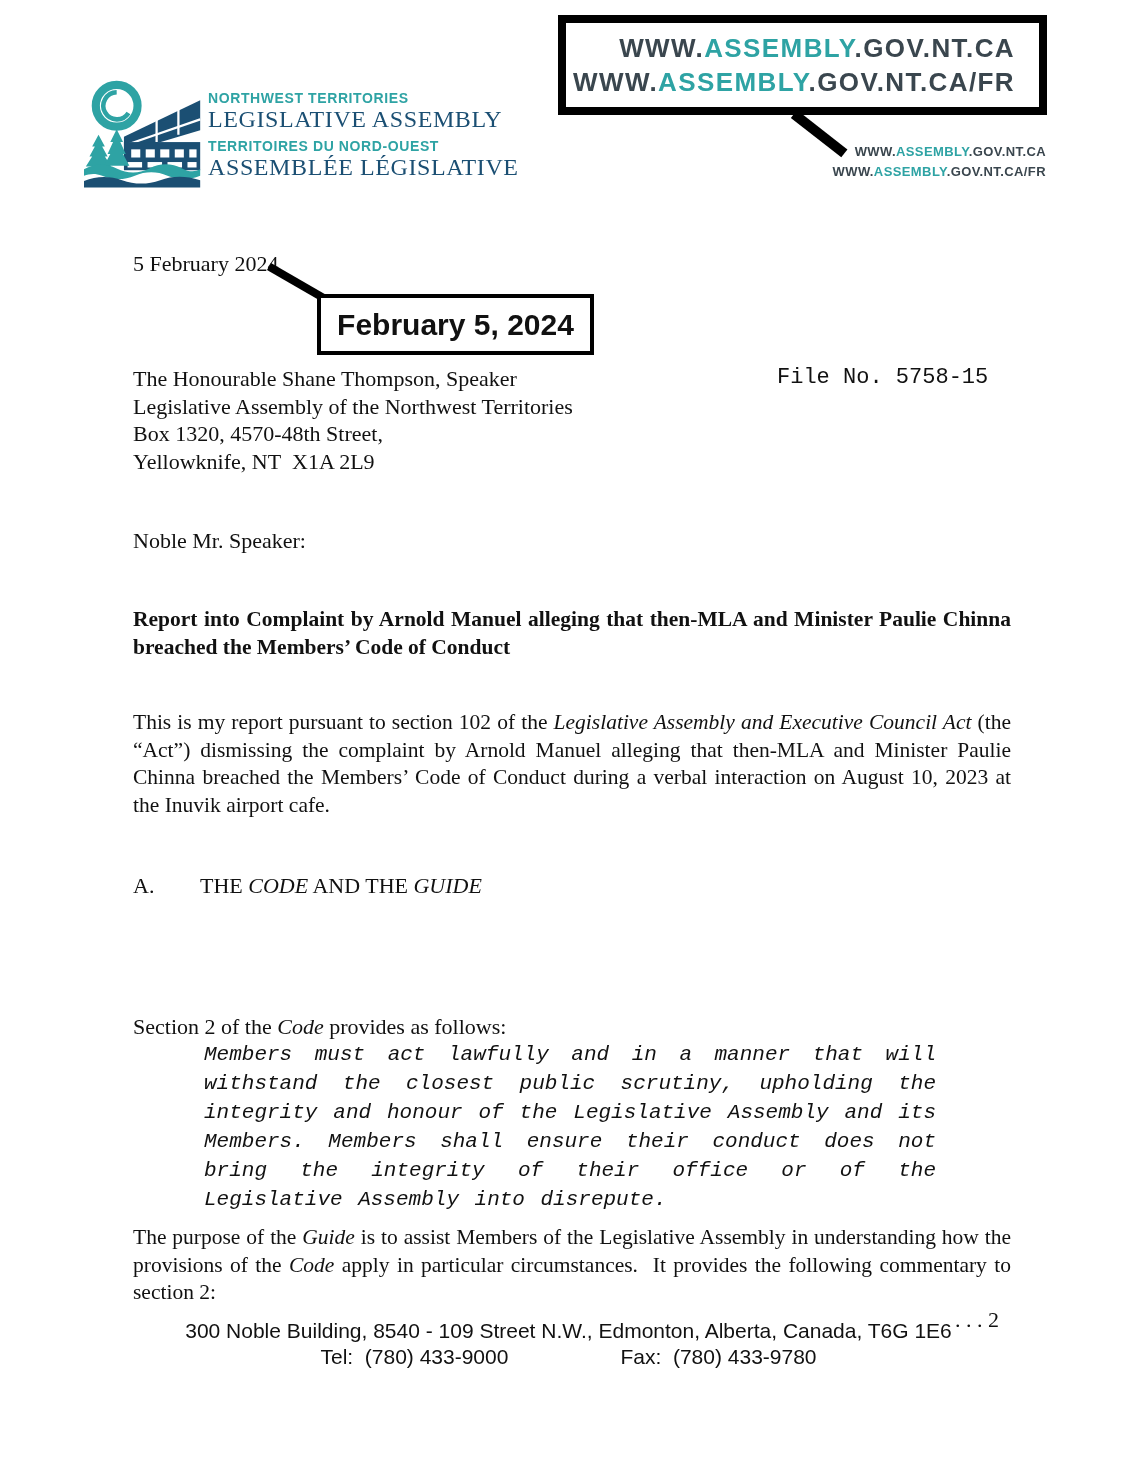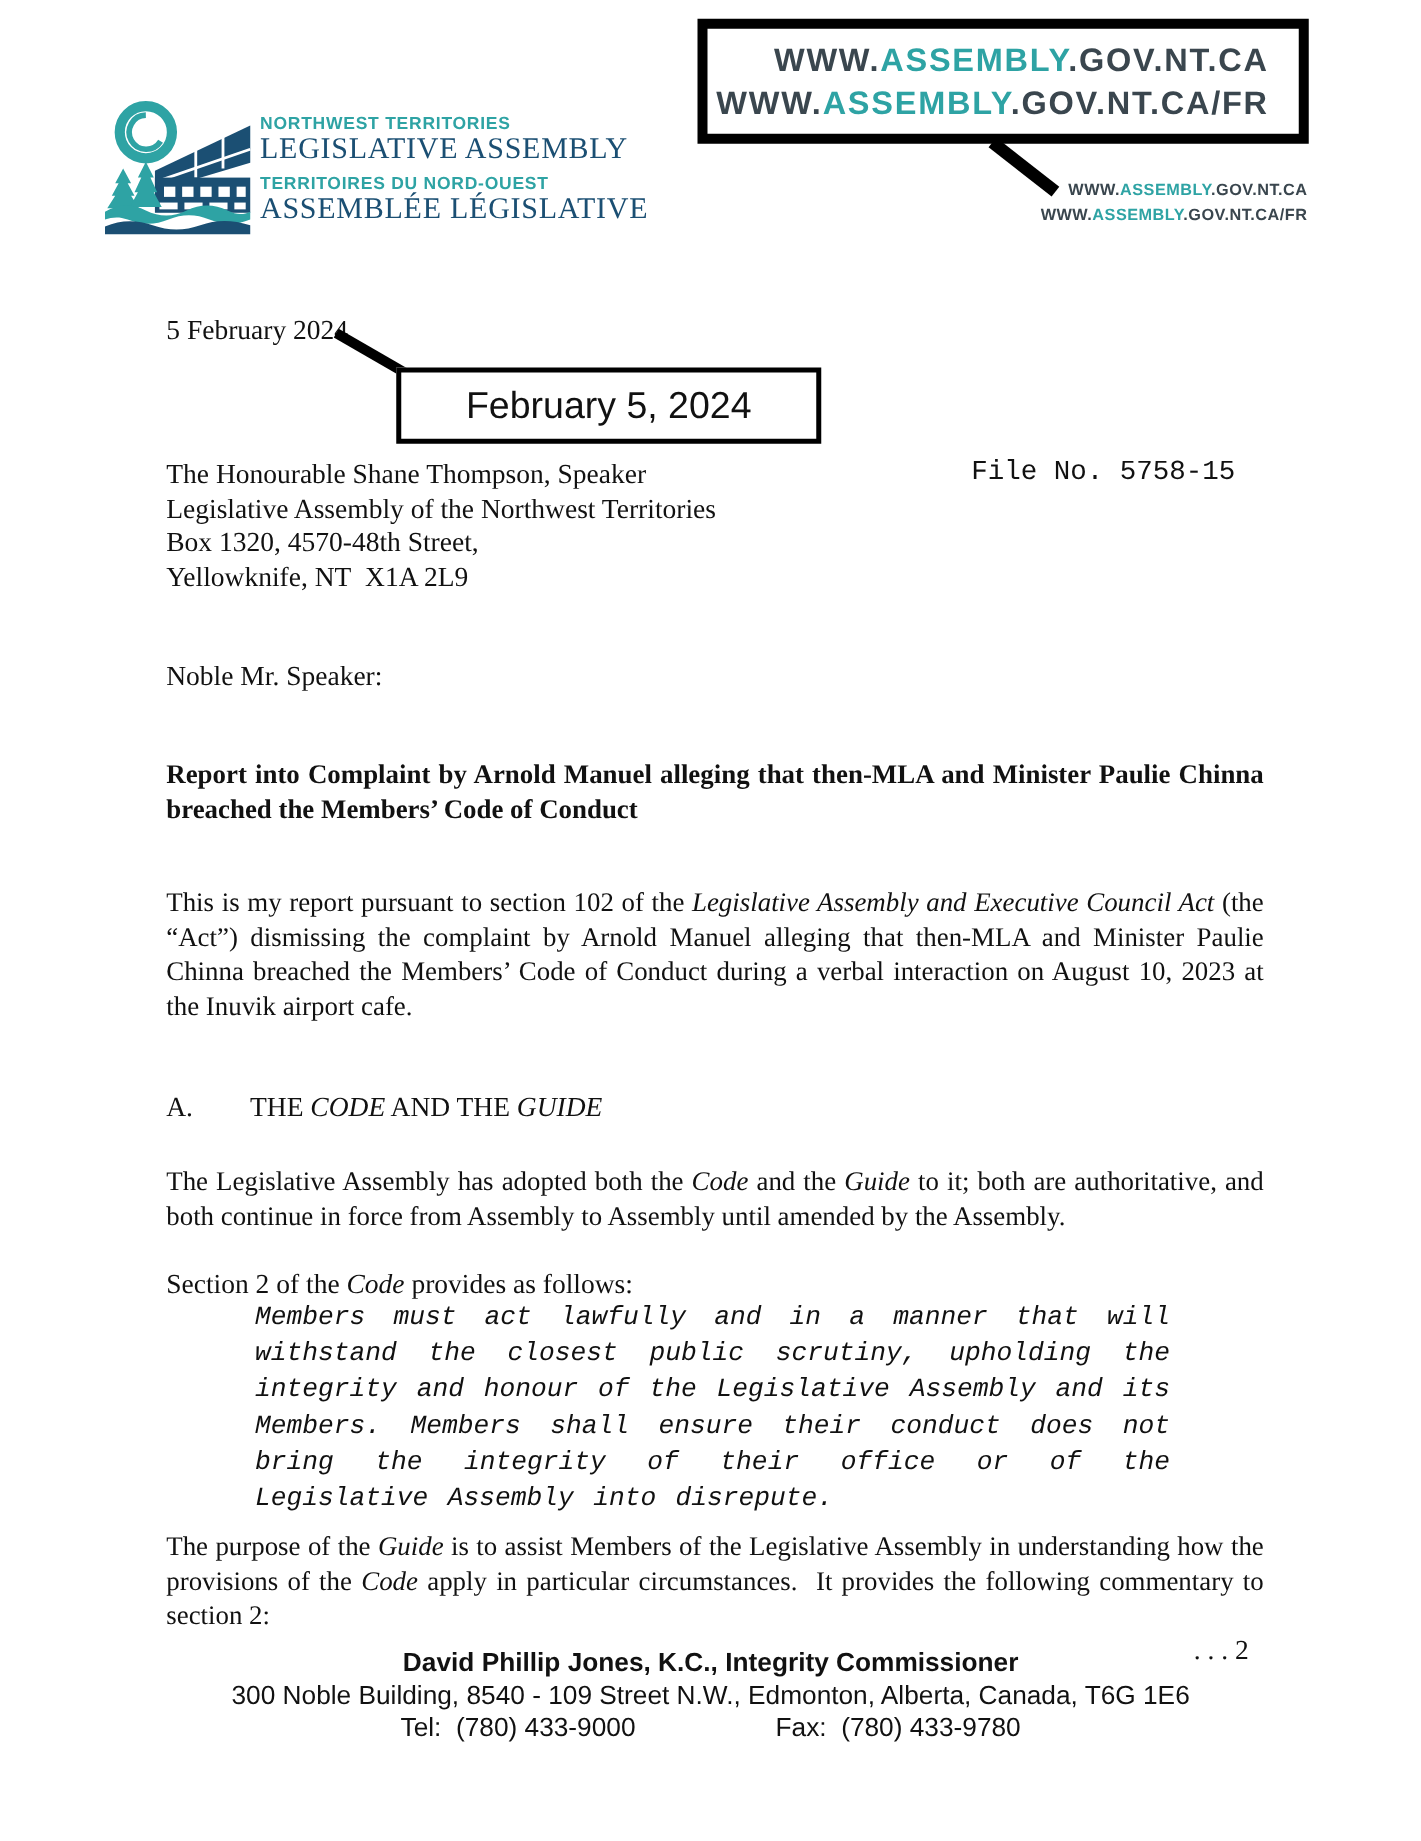--- a/index.html
+++ b/index.html
@@ -33,23 +33,23 @@
   .url-small{
     right:91px;top:142px;text-align:right;font-family:"Liberation Sans",sans-serif;
     font-weight:bold;font-size:13px;letter-spacing:.4px;line-height:20px;white-space:nowrap;
   }
 
   
   .date-line{left:133px;top:251px;font-size:22px;}
   .date-pointer{left:271px;top:263px;width:66px;height:8px;background:#000;
     transform:rotate(30deg);transform-origin:0 0;}
   .date-box{
-    left:317px;top:294px;width:340px;height:61px;border:4px solid #000;box-sizing:border-box;
+    left:317px;top:294px;width:277px;height:61px;border:4px solid #000;box-sizing:border-box;
     display:flex;align-items:center;justify-content:center;background:#fff;
-    font-family:"Liberation Sans",sans-serif;font-weight:normal;font-size:30px;white-space:nowrap;
+    font-family:"Liberation Sans",sans-serif;font-weight:bold;font-size:30px;white-space:nowrap;
   }
 
   
   .recipient{left:133px;top:365px;font-size:22px;line-height:27.5px;}
   .file-no{left:777px;top:365px;font-size:22px;font-family:Liberation Mono, monospace;}
   .salutation{left:133px;top:528px;font-size:22px;}
   .subject{left:133px;top:605px;width:878px;font-size:21.5px;font-weight:bold;
            line-height:28px;text-align:justify;}
   .para{font-size:21.5px;line-height:27.5px;text-align:justify;}
   .para1{left:133px;top:709px;width:878px;}
@@ -140,30 +140,28 @@
   <div class="abs salutation">Noble Mr. Speaker:</div>
 
   <div class="abs subject">Report into Complaint by Arnold Manuel alleging that then-MLA and Minister Paulie Chinna breached the Members’ Code of Conduct</div>
 
   <div class="abs para para1"><span>This is my report pursuant to section 102 of the </span><span class="it">Legislative Assembly and Executive Council Act</span><span> (the “Act”) dismissing the complaint by Arnold Manuel alleging that then-MLA and Minister Paulie Chinna breached the Members’ Code of Conduct during a verbal interaction on August 10, 2023 at the Inuvik airport cafe.</span></div>
 
   <div class="abs section-a">
     <span class="sec-label">A.</span><span><span>THE </span><span class="it">CODE</span><span> AND THE </span><span class="it">GUIDE</span></span>
   </div>
 
-  <div class="abs para para2"><span>The Legislative Assembly has adopted both the </span><span class="it">Code</span><span> and the </span><span class="it">Guide</span><span> to it; both are authoritative, and both continue in force from Assembly to Assembly until amended by the Assembly.</span></div>
 
   <div class="abs section2"><span>Section 2 of the </span><span class="it">Code</span><span> provides as follows:</span></div>
 
   <div class="abs quote">Members must act lawfully and in a manner that will withstand the closest public scrutiny, upholding the integrity and honour of the Legislative Assembly and its Members. Members shall ensure their conduct does not bring the integrity of their office or of the Legislative Assembly into disrepute.</div>
 
   <div class="abs para para3"><span>The purpose of the </span><span class="it">Guide</span><span> is to assist Members of the Legislative Assembly in understanding how the provisions of the </span><span class="it">Code</span><span> apply in particular circumstances.&nbsp; It provides the following commentary to section 2:</span></div>
 
   <div class="abs page-num">. . . 2</div>
   <div class="abs footer">
-    <div class="footer-name">David Phillip Jones, K.C., Integrity Commissioner</div>
     <div>300 Noble Building, 8540 - 109 Street N.W., Edmonton, Alberta, Canada, T6G 1E6</div>
     <div>
       <span>Tel:&nbsp; (780) 433-9000</span><span class="footer-fax">Fax:&nbsp; (780) 433-9780</span>
     </div>
   </div>
 
 </div>
 
 </body></html>

